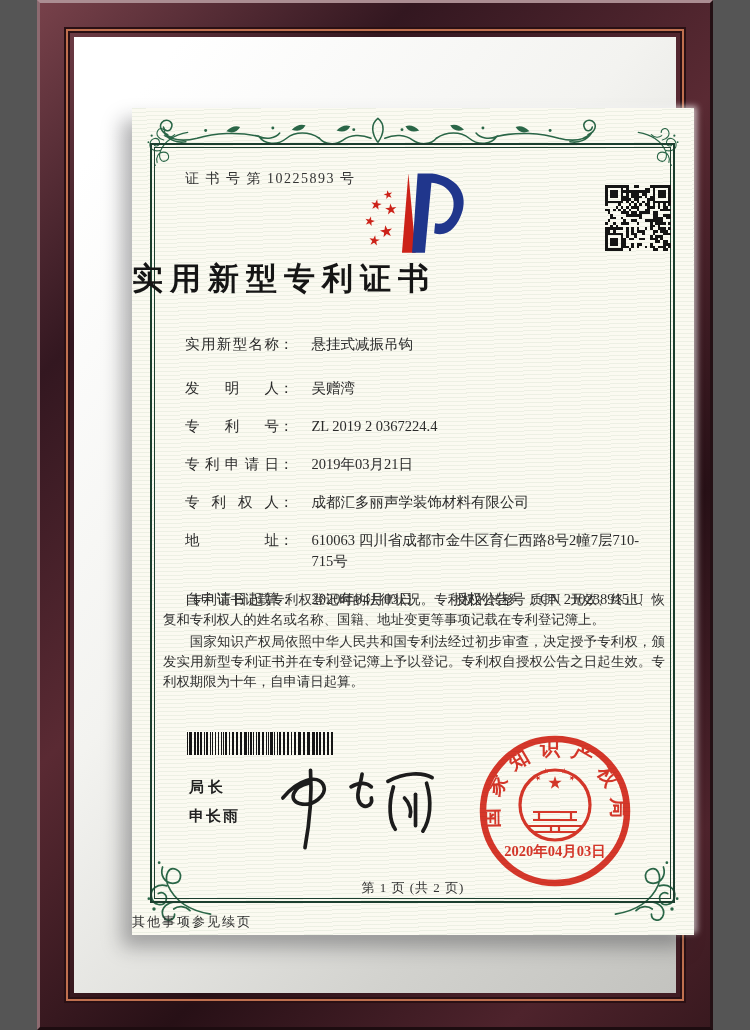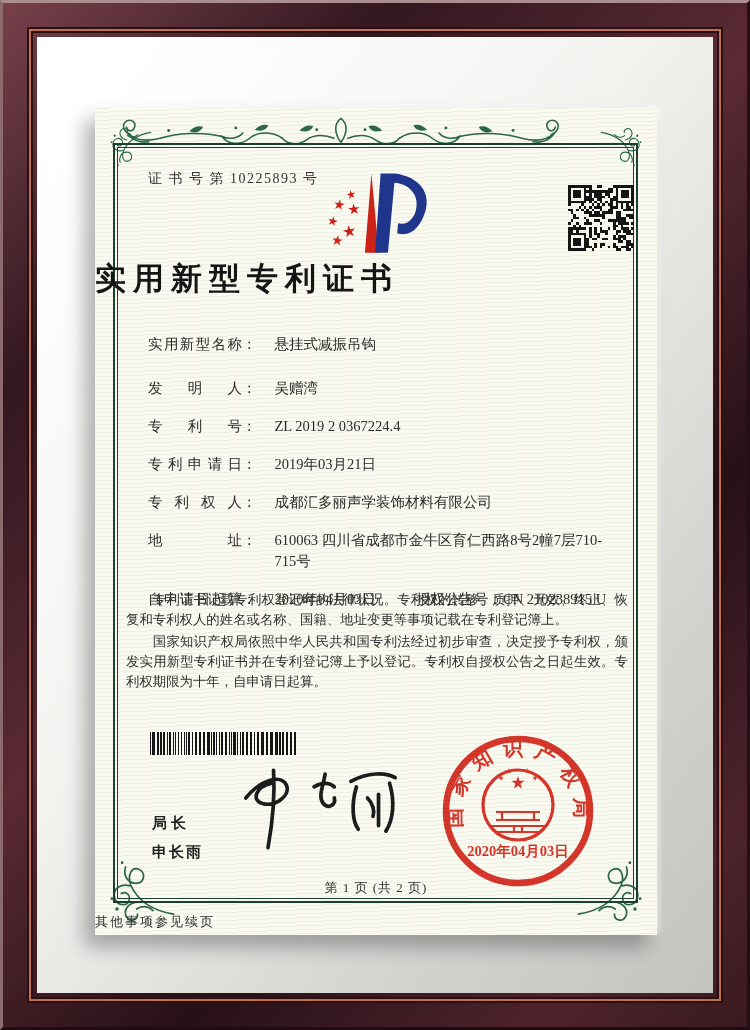--- a/index.html
+++ b/index.html
@@ -1,16 +1,16 @@
 <!DOCTYPE html>
 <html><head>
 <meta charset="utf-8">
 <style>
   html,body { margin:0; padding:0; background:#555; }
-  .page { position:relative; width:750px; height:1030px; margin:0 auto; overflow:hidden;
+  .page { position:relative; width:676px; height:1030px; margin:0 auto; overflow:hidden;
           font-family:"Liberation Serif","DejaVu Serif",serif; }
 
   
   .frame { position:absolute; inset:0;
     background:linear-gradient(135deg,#77414a 0%,#331720 22%,#5a2a33 45%,#271016 68%,#4e232c 88%,#39191f 100%);
     border-top:3px solid #ab8d92; border-left:3px solid #8d6a70;
     border-right:3px solid #241014; border-bottom:3px solid #1d0c10; box-sizing:border-box; }
   .frame-lip { position:absolute; inset:29px; border:2px solid #c0704f;
     box-shadow:0 0 0 2px #2a1014, inset 0 0 0 2px #2a1014; }
   .mat { position:absolute; inset:37px;
@@ -53,21 +53,21 @@
   .grant2 { margin-left:40px; display:flex;align-items:center; }
 
   
   .legal { position:absolute; left:31px; right:29px; top:482px; font-size:13.4px;
     line-height:1.5; text-align:justify; color:#303030; }
   .legal p { margin:0 0 2px 0; text-indent:2em; }
 
   
   .barcode { position:absolute; left:55px; top:624px; width:150px; height:23px; }
   .signblock { position:absolute; left:57px; top:670px; font-family:"Liberation Sans","DejaVu Sans",sans-serif;
-    font-size:15px; color:#222; font-weight:600;margin-top:36px; }
+    font-size:15px; color:#222; font-weight:600; }
   .signblock .t { letter-spacing:4px; }
   .signblock .n { margin-top:10px; letter-spacing:2px; }
   .signature { position:absolute; left:138px; top:652px; width:175px; height:98px; }
 
   .seal { position:absolute; left:344px; top:624px; width:158px; height:158px;
     mix-blend-mode:multiply; opacity:.93; }
 
   .page-footer { position:absolute; left:0; right:0; top:771px; text-align:center;
     font-size:13px; letter-spacing:1px; color:#333; }
   .cont-note { position:absolute; left:0; right:0; top:805px; 

